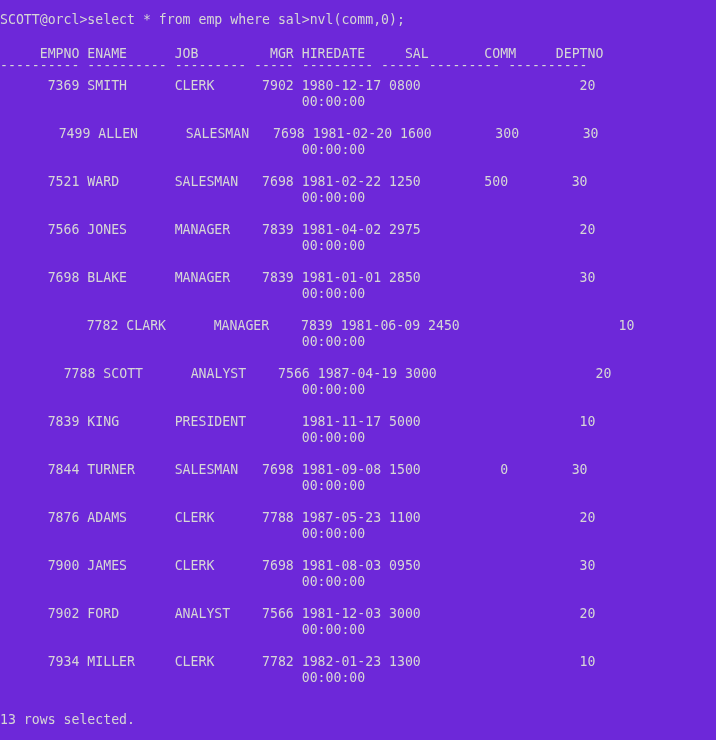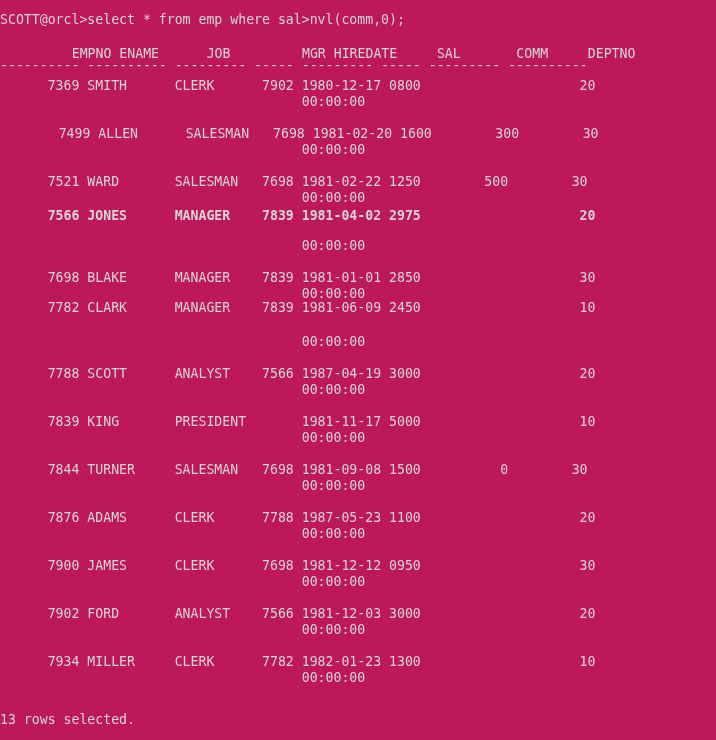--- a/index.html
+++ b/index.html
@@ -27,59 +27,59 @@
     position: absolute;
     left: 0;
     white-space: pre;
     font-family: "DejaVu Sans Mono", "Liberation Mono", monospace;
     font-size: 13.2px;
     line-height: 16px;
     color: #d6d6d6;
     height: 16px;
   }
   .prompt-line { top: 12px; }
-  .header-line { top: 46px; margin-left: 32px; }
+  .header-line { top: 46px; }
   .sep-line { top: 58px; }
   .footer-line { top: 712px; }
   .row-main { }
   .row-cont { }
 </style>
 </head>
 <body style="background: rgb(0, 0, 0);">
 
-<div id="terminal" style="background: #be185d; color: rgb(214, 214, 214);">
+<div id="terminal" style="background: #6d28d9; color: rgb(214, 214, 214);">
 
   <div class="line prompt-line">SCOTT@orcl&gt;select * from emp where sal&gt;nvl(comm,0);</div>
 
   <div class="line header-line">     EMPNO ENAME      JOB         MGR HIREDATE     SAL       COMM     DEPTNO</div>
 
   <div class="line sep-line">---------- ---------- --------- ----- --------- ----- --------- ----------</div>
 
   <div id="rows-container">
       <div class="line row-main" style="top: 78px;">      7369 SMITH      CLERK      7902 1980-12-17 0800                    20</div>
       <div class="line row-cont" style="top: 94px;">                                      00:00:00</div>
       <div class="line row-main" style="top: 126px; padding-left: 11px;">      7499 ALLEN      SALESMAN   7698 1981-02-20 1600        300        30</div>
       <div class="line row-cont" style="top: 142px;">                                      00:00:00</div>
       <div class="line row-main" style="top: 174px;">      7521 WARD       SALESMAN   7698 1981-02-22 1250        500        30</div>
       <div class="line row-cont" style="top: 190px;">                                      00:00:00</div>
-      <div class="line row-main" style="top: 208px; font-weight: bold;">      7566 JONES      MANAGER    7839 1981-04-02 2975                    20</div>
+      <div class="line row-main" style="top: 222px;">      7566 JONES      MANAGER    7839 1981-04-02 2975                    20</div>
       <div class="line row-cont" style="top: 238px;">                                      00:00:00</div>
       <div class="line row-main" style="top: 270px;">      7698 BLAKE      MANAGER    7839 1981-01-01 2850                    30</div>
       <div class="line row-cont" style="top: 286px;">                                      00:00:00</div>
-      <div class="line row-main" style="top: 300px;">      7782 CLARK      MANAGER    7839 1981-06-09 2450                    10</div>
+      <div class="line row-main" style="top: 318px; margin-left: 39px;">      7782 CLARK      MANAGER    7839 1981-06-09 2450                    10</div>
       <div class="line row-cont" style="top: 334px;">                                      00:00:00</div>
-      <div class="line row-main" style="top: 366px;">      7788 SCOTT      ANALYST    7566 1987-04-19 3000                    20</div>
+      <div class="line row-main" style="top: 366px; padding-left: 16px;">      7788 SCOTT      ANALYST    7566 1987-04-19 3000                    20</div>
       <div class="line row-cont" style="top: 382px;">                                      00:00:00</div>
       <div class="line row-main" style="top: 414px;">      7839 KING       PRESIDENT       1981-11-17 5000                    10</div>
       <div class="line row-cont" style="top: 430px;">                                      00:00:00</div>
       <div class="line row-main" style="top: 462px;">      7844 TURNER     SALESMAN   7698 1981-09-08 1500          0        30</div>
       <div class="line row-cont" style="top: 478px;">                                      00:00:00</div>
       <div class="line row-main" style="top: 510px;">      7876 ADAMS      CLERK      7788 1987-05-23 1100                    20</div>
       <div class="line row-cont" style="top: 526px;">                                      00:00:00</div>
-      <div class="line row-main" style="top: 558px;">      7900 JAMES      CLERK      7698 1981-12-12 0950                    30</div>
+      <div class="line row-main" style="top: 558px;">      7900 JAMES      CLERK      7698 1981-08-03 0950                    30</div>
       <div class="line row-cont" style="top: 574px;">                                      00:00:00</div>
       <div class="line row-main" style="top: 606px;">      7902 FORD       ANALYST    7566 1981-12-03 3000                    20</div>
       <div class="line row-cont" style="top: 622px;">                                      00:00:00</div>
       <div class="line row-main" style="top: 654px;">      7934 MILLER     CLERK      7782 1982-01-23 1300                    10</div>
       <div class="line row-cont" style="top: 670px;">                                      00:00:00</div>
     </div>
 
   <div class="line footer-line">13 rows selected.</div>
 
 </div>

